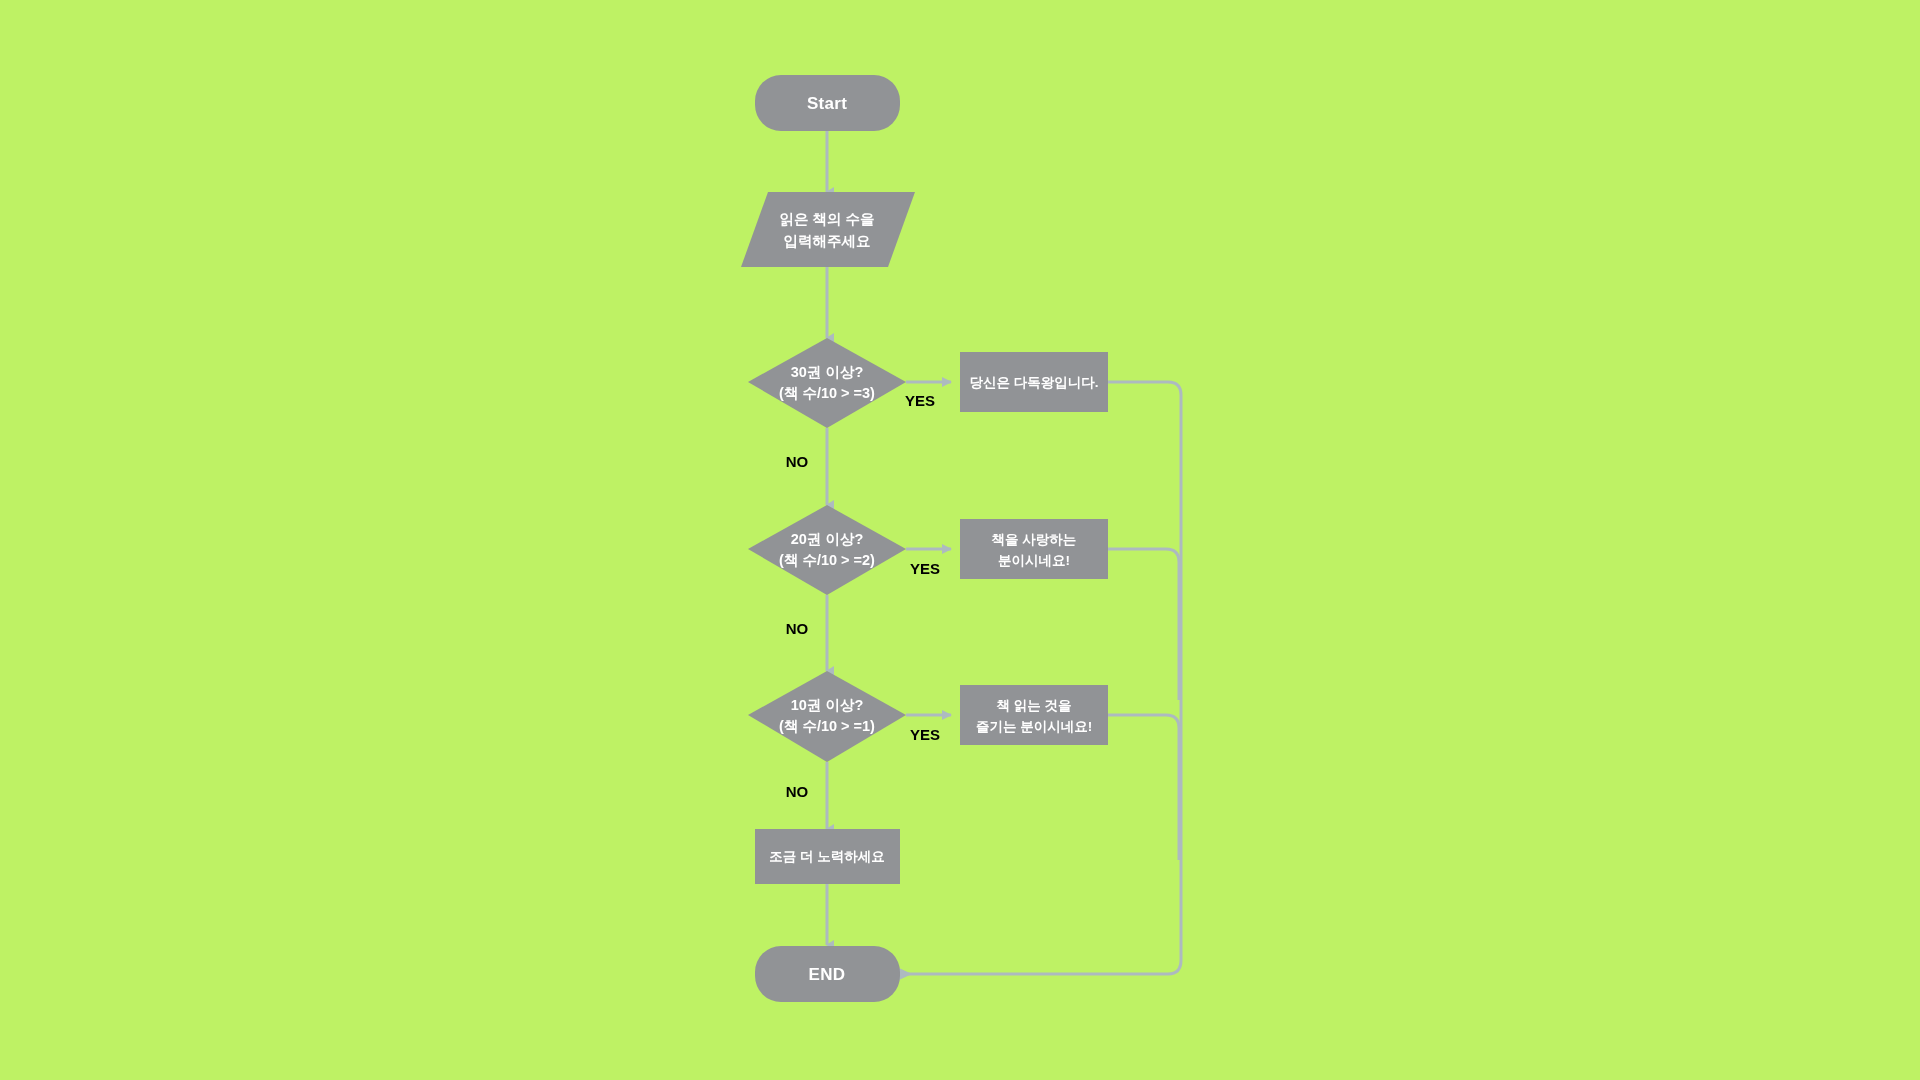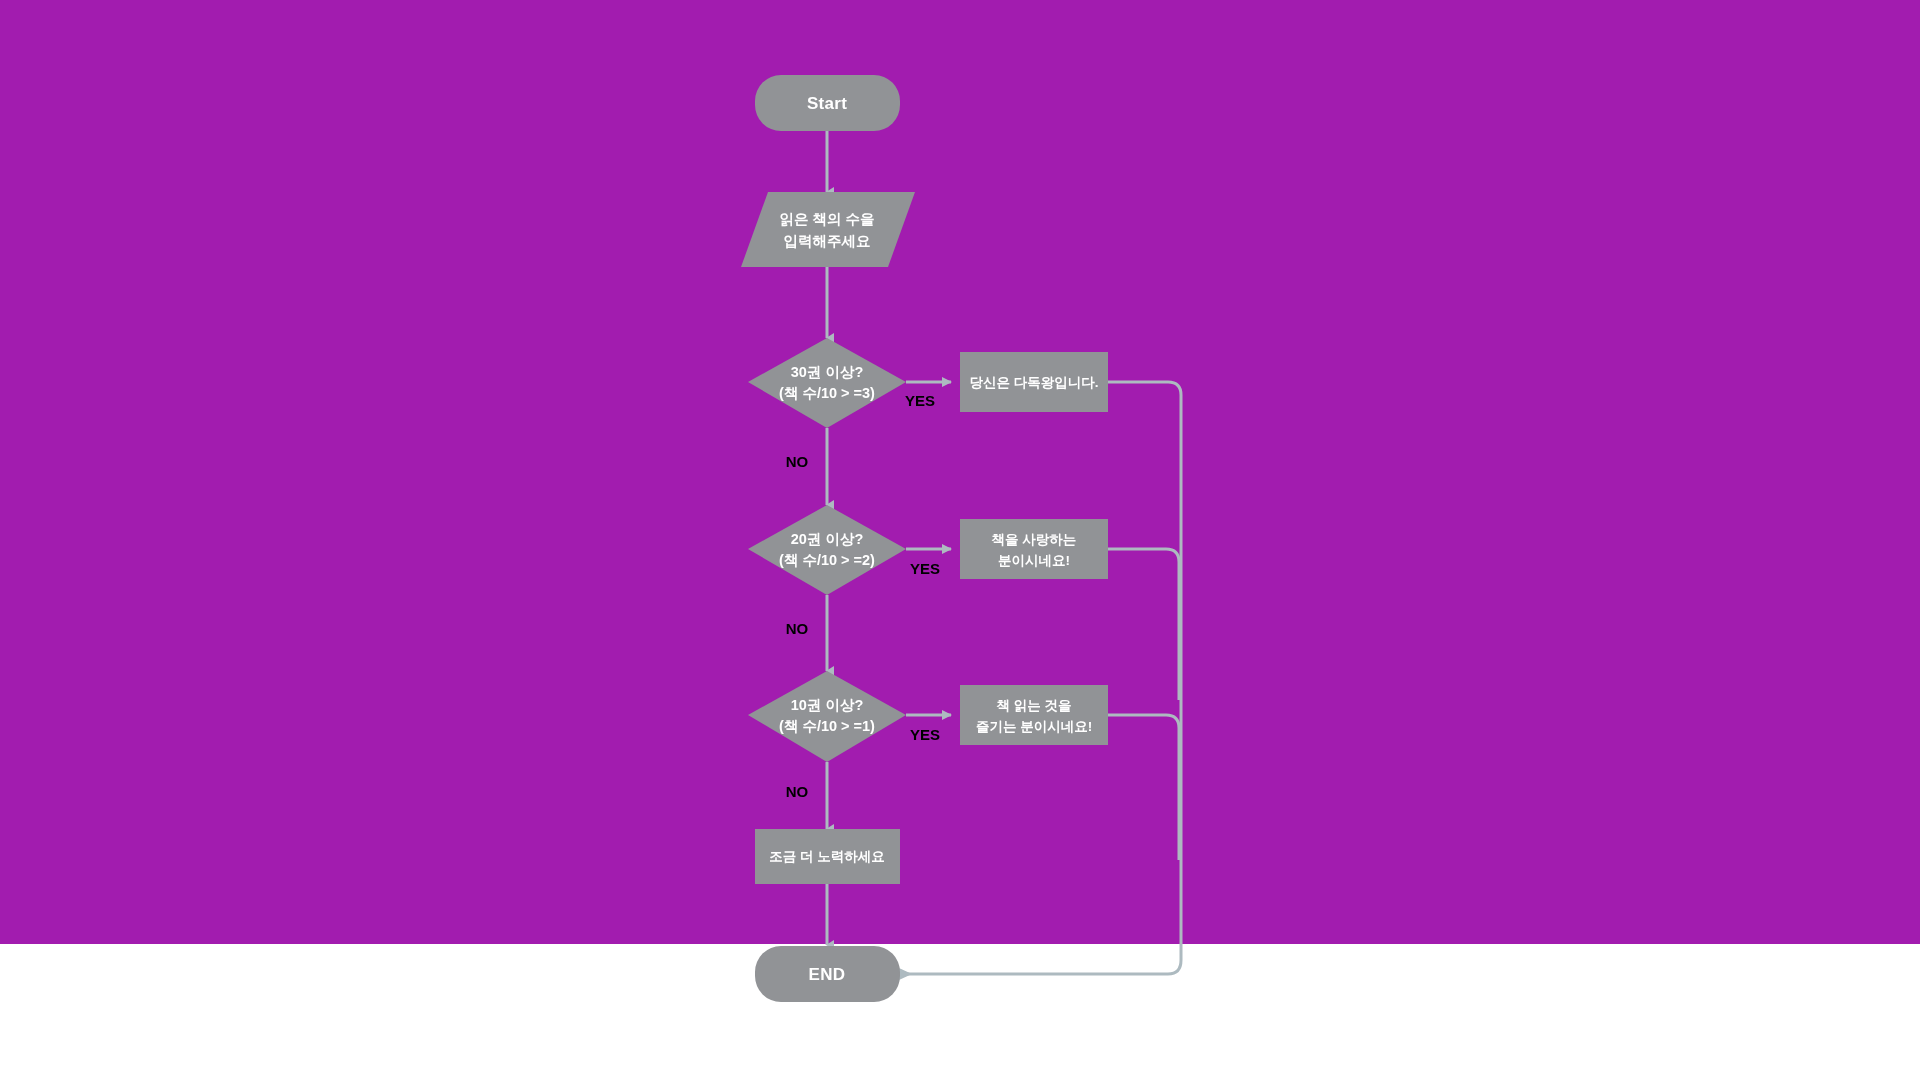--- a/index.html
+++ b/index.html
@@ -7,22 +7,22 @@
     padding: 0;
     background: #ffffff;
     width: 1920px;
     height: 1080px;
     overflow: hidden;
     font-family: "Liberation Sans", sans-serif;
   }
   #canvas {
     position: relative;
     width: 1920px;
-    height: 944px;
-    background: #a21caf;
+    height: 1080px;
+    background: #bef264;
   }
   svg.flow {
     position: absolute;
     left: 0;
     top: 0;
     width: 1920px;
     height: 1080px;
   }
   .node-text {
     fill: #ffffff;

